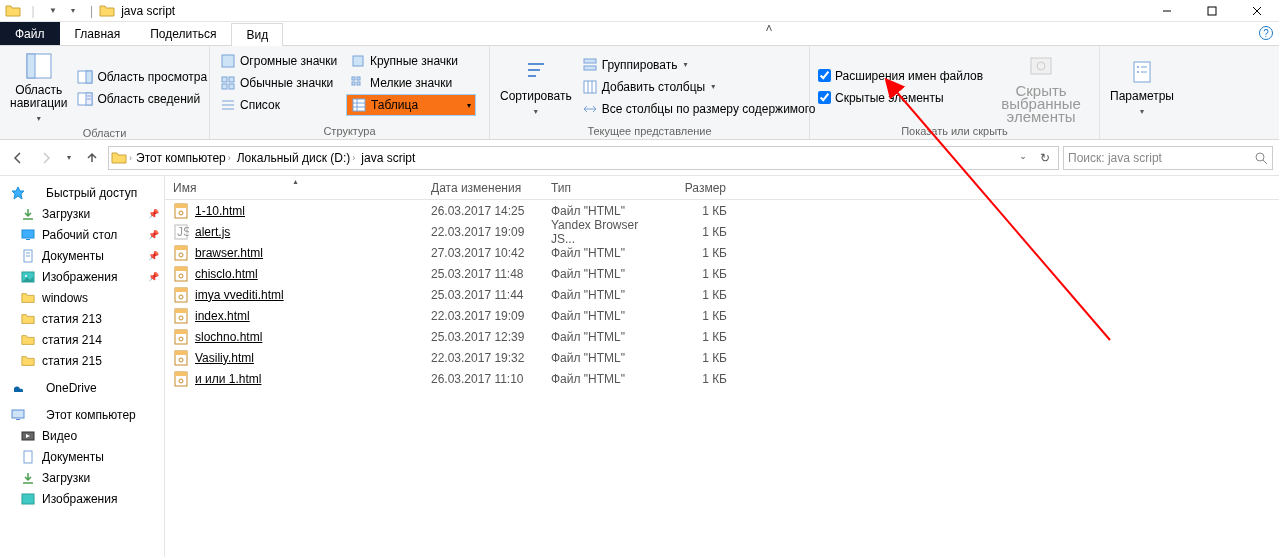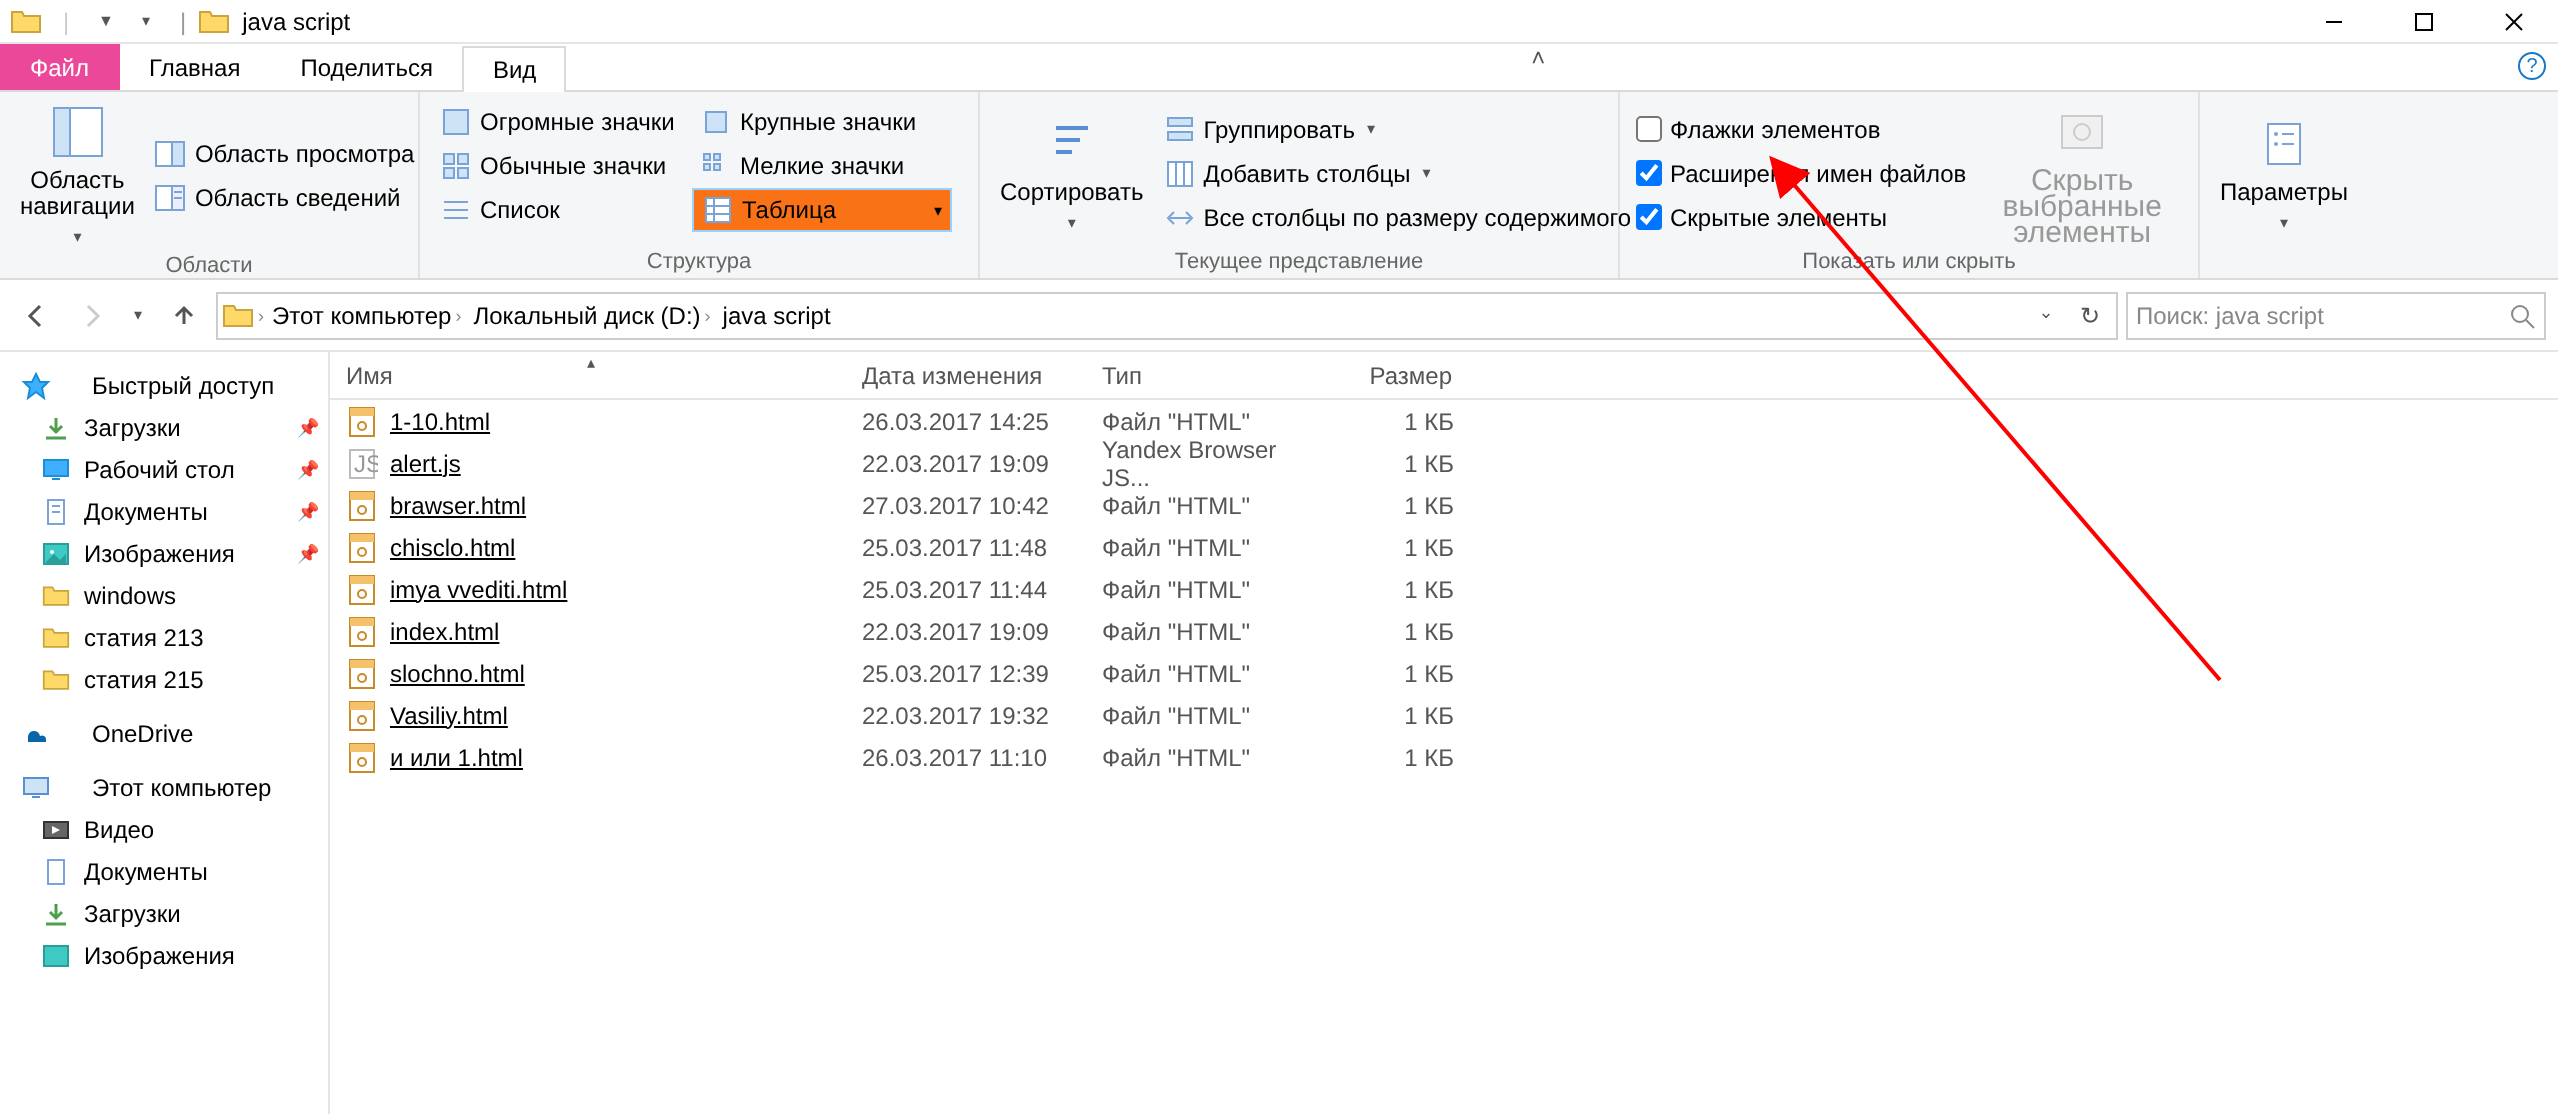--- a/index.html
+++ b/index.html
@@ -7,21 +7,21 @@
 .titlebar { height:22px; background:#fff; border-bottom:1px solid #e5e5e5; display:flex; align-items:center; }
 .titlebar .qat { display:flex; align-items:center; padding-left:4px; gap:2px; }
 .titlebar .qat span { width:18px; height:18px; display:flex; align-items:center; justify-content:center; }
 .titlebar .title { display:flex; align-items:center; gap:6px; margin-left:8px; }
 .titlebar .folder-icon { width:16px; height:16px; }
 .titlebar .sep { color:#999; }
 .titlebar .wincontrols { margin-left:auto; display:flex; }
 .titlebar .wincontrols div { width:45px; height:22px; display:flex; align-items:center; justify-content:center; }
 .tabs { height:24px; display:flex; border-bottom:1px solid #dadada; background:#fff; position:relative; }
 .tabs .tab { padding:0 14px; display:flex; align-items:center; height:23px; border:1px solid transparent; border-bottom:none; cursor:default; }
-.tabs .tab.file { background:#ec4899; color:#fff; }
+.tabs .tab.file { background:#0f172a; color:#fff; }
 .tabs .tab.active { background:#fff; border-color:#dadada; position:relative; top:1px; }
 .tabs .help { margin-left:auto; width:22px; display:flex; align-items:center; justify-content:center; color:#1979ca; border:1px solid #1979ca; border-radius:50%; width:14px; height:14px; margin-right:6px; margin-top:4px; font-size:10px; }
 .tabs .chev { margin-left:auto; margin-right:4px; padding:0 6px; color:#555; }
 .ribbon { height:94px; background:#f5f6f7; border-bottom:1px solid #dadada; display:flex; }
 .ribbon .group { border-right:1px solid #e1e2e3; display:flex; flex-direction:column; padding:2px 4px 0 4px; }
 .ribbon .group .body { flex:1; display:flex; }
 .ribbon .group .label { text-align:center; color:#666; font-size:11px; padding-bottom:2px; }
 .bigbtn { display:flex; flex-direction:column; align-items:center; justify-content:center; padding:2px 6px; gap:2px; text-align:center; line-height:13px; }
 .bigbtn .ic { width:32px; height:32px; display:flex; align-items:center; justify-content:center; }
 .smrow { display:flex; align-items:center; gap:4px; padding:2px 4px; height:22px; white-space:nowrap; }
@@ -275,24 +275,20 @@
           </div>
       </div>
     </div>
     <div class="label">Текущее представление</div>
   </div>
 
   <div class="group" style="width:290px">
     <div class="body">
       <div class="col" style="justify-content:center">
         <div class="smrow">
-            <input type="checkbox" style="">
-            <span>Флажки элементов</span>
-          </div>
-        <div class="smrow">
             <input type="checkbox" checked="" style="">
             <span>Расширения имен файлов</span>
           </div>
         <div class="smrow">
             <input type="checkbox" checked="" style="">
             <span>Скрытые элементы</span>
           </div>
       </div>
       <div class="bigbtn" style="color:#999">
         <span class="ic">
@@ -445,20 +441,28 @@
           </svg>
         </span>
         <span>статия 213</span>
       </div>
     <div class="item">
         <span class="ic">
           <svg width="14" height="14" viewBox="0 0 16 16">
             <path fill="#ffd968" stroke="#caa43d" d="M1 3h5l1 2h8v8H1z"></path>
           </svg>
         </span>
+        <span>статия 214</span>
+      </div>
+    <div class="item">
+        <span class="ic">
+          <svg width="14" height="14" viewBox="0 0 16 16">
+            <path fill="#ffd968" stroke="#caa43d" d="M1 3h5l1 2h8v8H1z"></path>
+          </svg>
+        </span>
         <span>статия 215</span>
       </div>
     <div class="item head">
         <span class="ic">
           <svg width="14" height="14">
             <path d="M3 9a3 3 0 016-1 2 2 0 013 2v1H3z" fill="#0a64a8"></path>
           </svg>
         </span>
         <span>OneDrive</span>
       </div>

